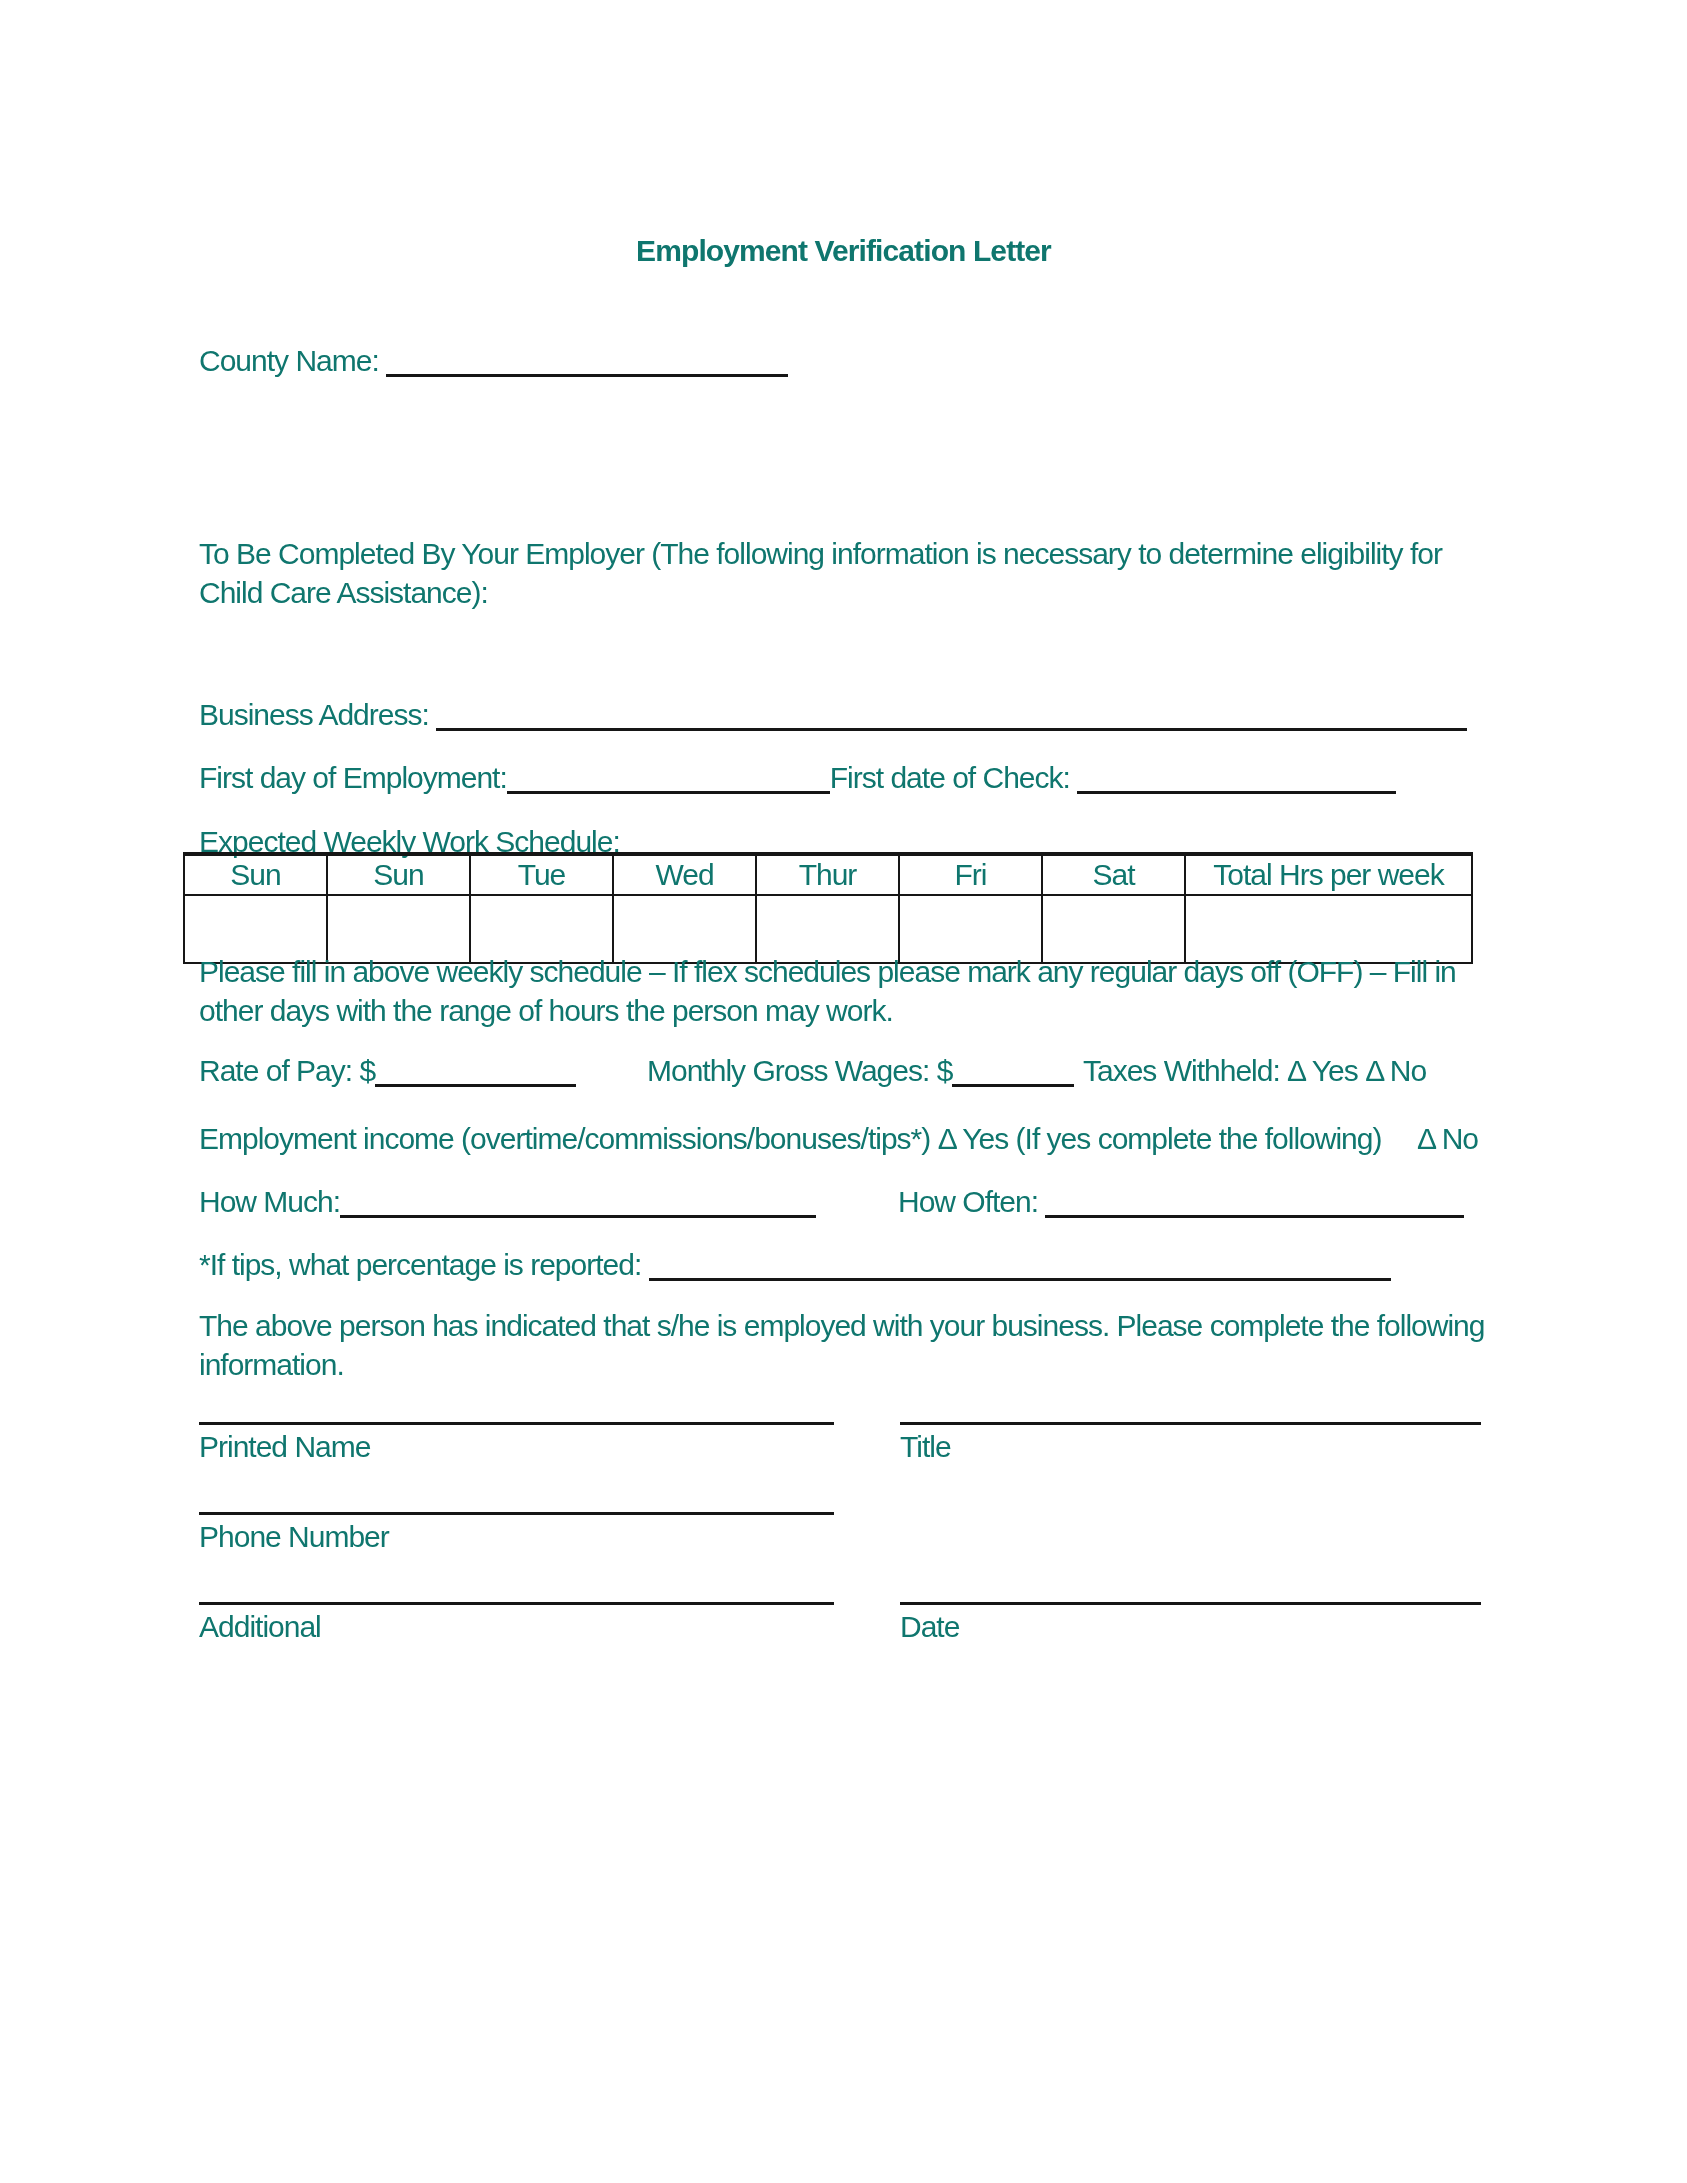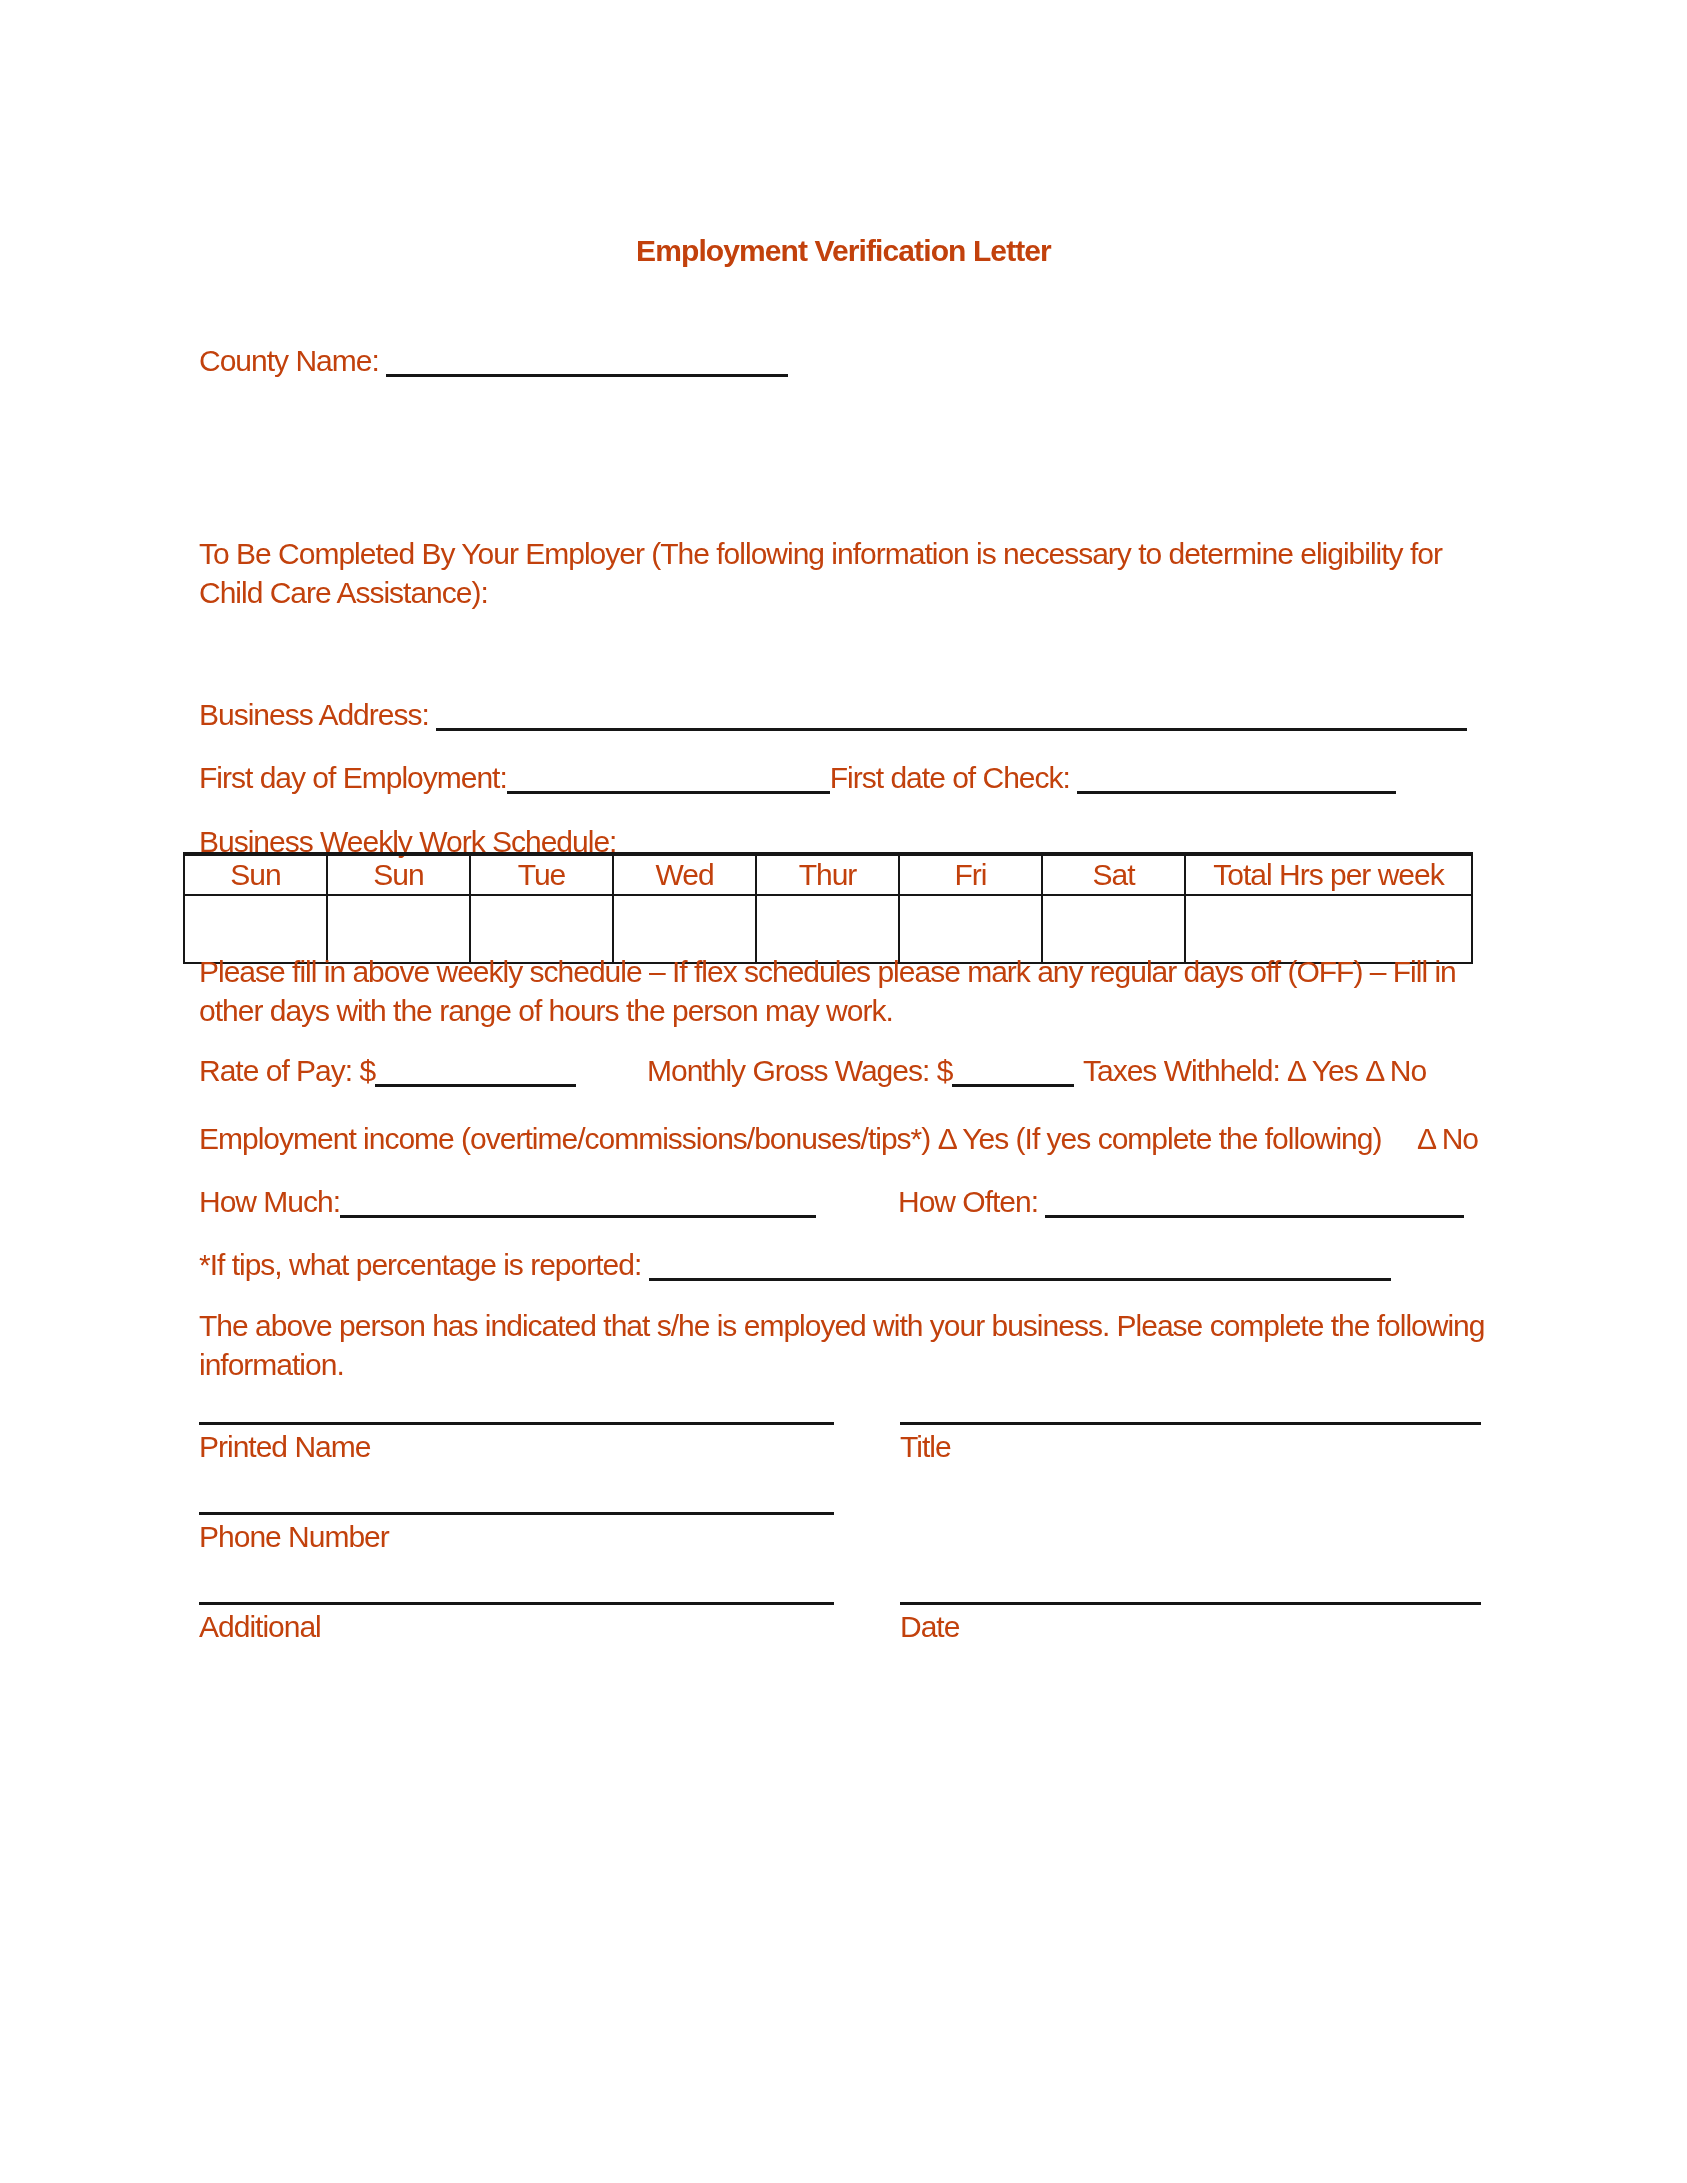--- a/index.html
+++ b/index.html
@@ -8,21 +8,21 @@
     background: #ffffff;
   }
   .page {
     position: relative;
     width: 1687px;
     height: 2184px;
     background: #ffffff;
     font-family: "Liberation Sans", sans-serif;
     font-size: 30px;
     letter-spacing: -1px;
-    color: #c2410c;
+    color: #0f766e;
     overflow: hidden;
   }
   .row {
     position: absolute;
     left: 199px;
     width: 1279px;
     white-space: nowrap;
     line-height: 37px;
   }
   .title {
@@ -109,21 +109,21 @@
   <div class="row" style="top:696px">
     <span>Business Address:</span>
     <span class="blank" style="width:1031px"></span>
   </div>
 
   <div class="row" style="top:759px">
     <span>First day of Employment:</span><span class="blank" style="width:323px"></span><span>First date of Check:</span>
     <span class="blank" style="width:319px"></span>
   </div>
 
-  <div class="row" style="top:823px">Business Weekly Work Schedule:</div>
+  <div class="row" style="top:823px">Expected Weekly Work Schedule:</div>
 
   <table class="schedule">
     <thead>
       <tr>
         <th class="day-col">Sun</th>
         <th class="day-col">Sun</th>
         <th class="day-col">Tue</th>
         <th class="day-col">Wed</th>
         <th class="day-col">Thur</th>
         <th class="day-col">Fri</th>

